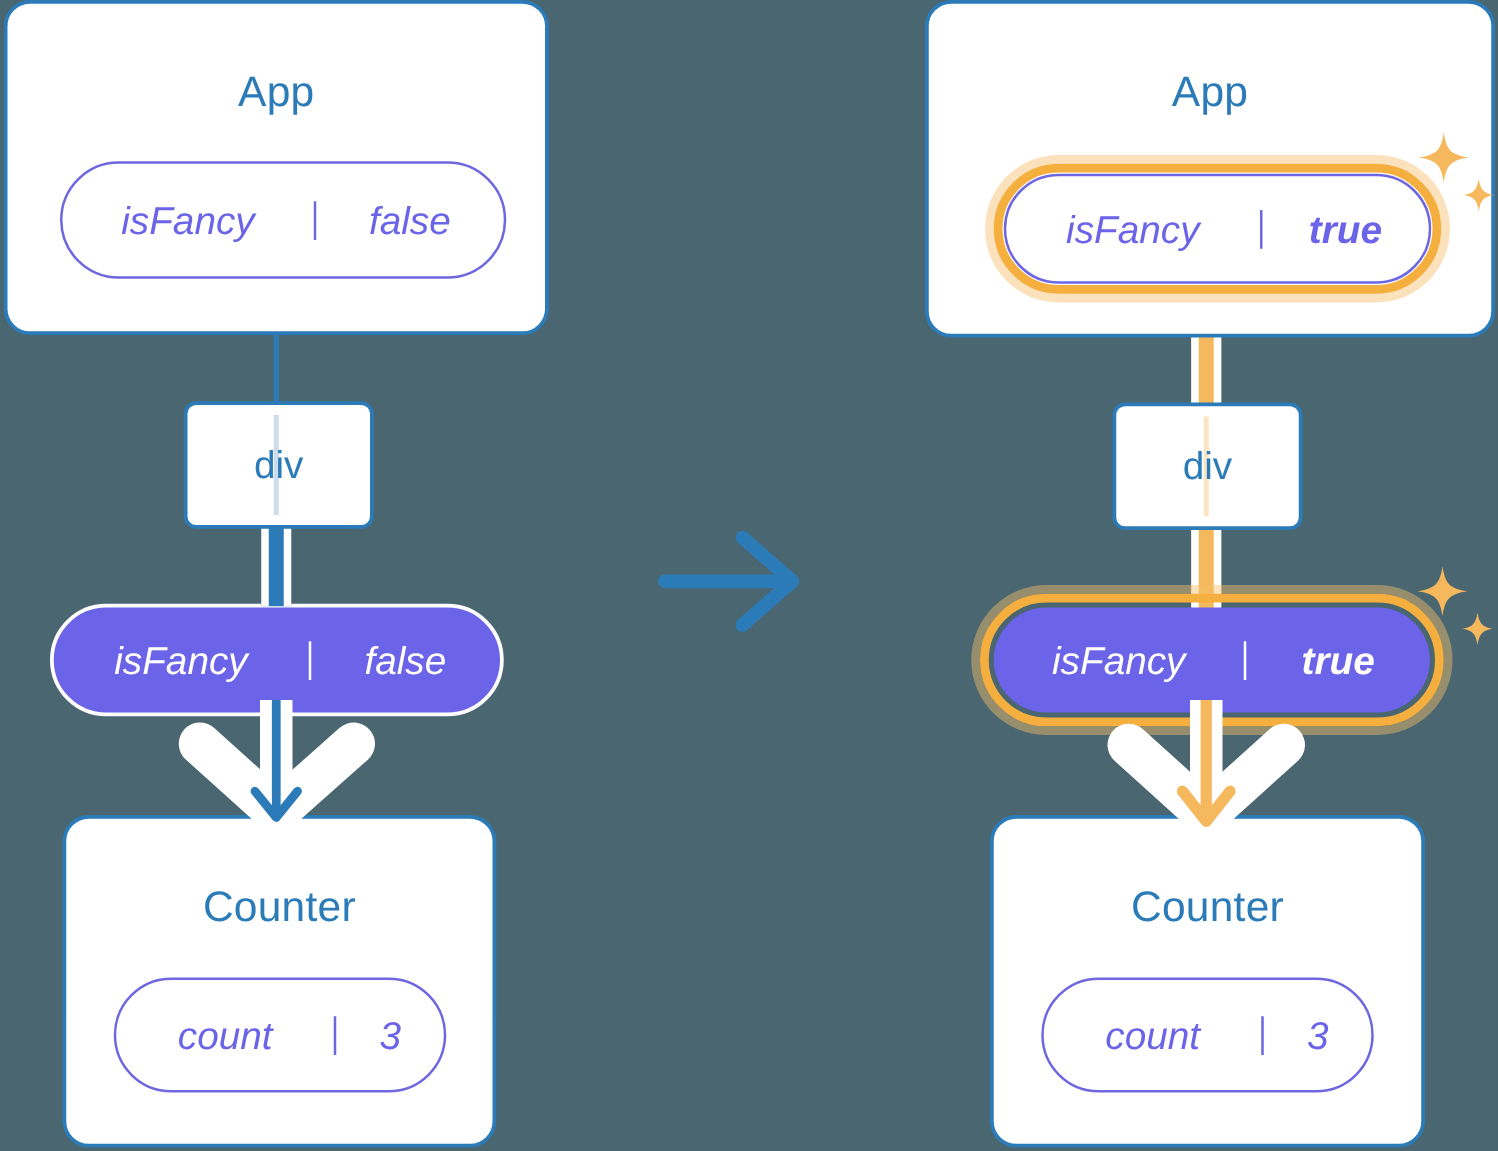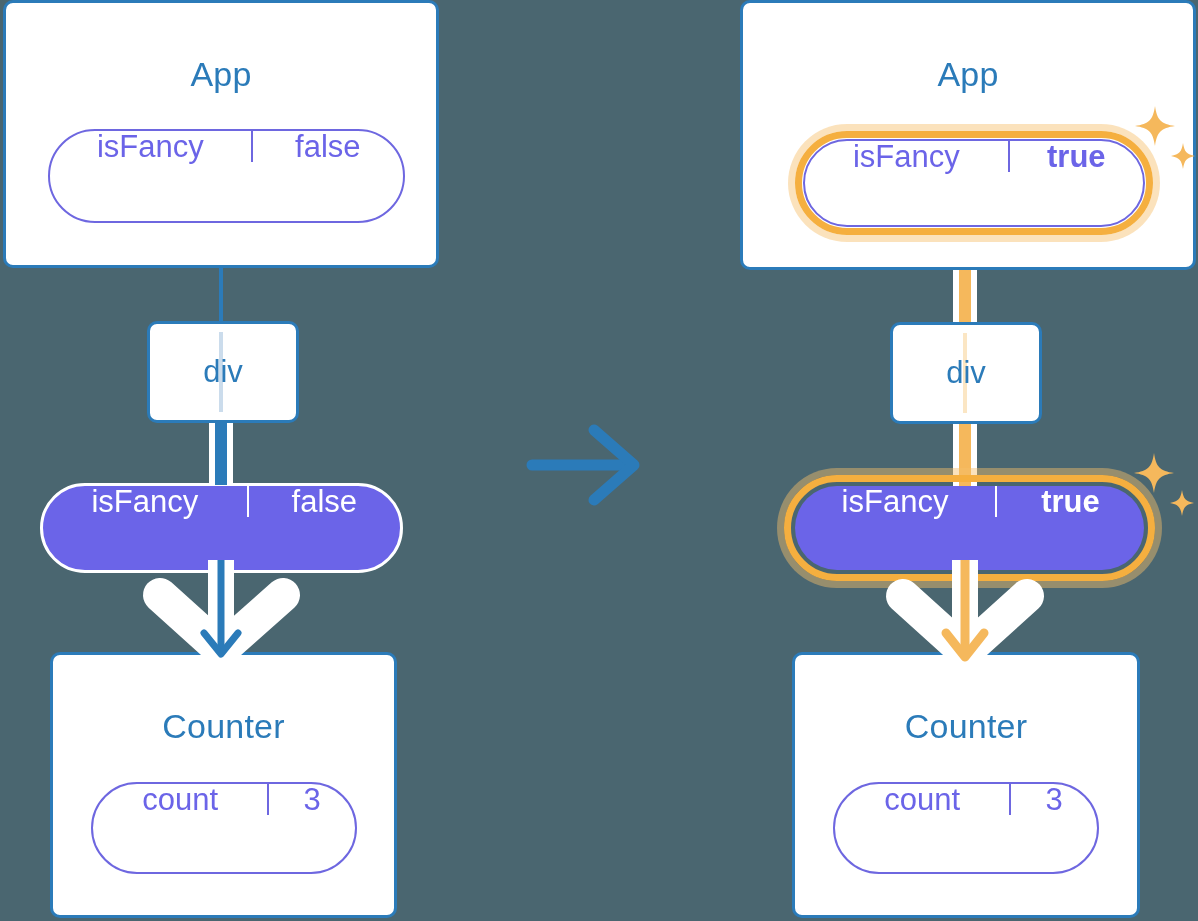--- a/index.html
+++ b/index.html
@@ -15,43 +15,44 @@
     width: 1198px;
     height: 921px;
     background: #4A6670;
   }
 
   
   .card {
     position: absolute;
     background: #ffffff;
     border: 3px solid #2B7BB9;
-    border-radius: 10px;
+    border-radius: 21px;
     z-index: 20;
   }
   .card-title {
     position: absolute;
     left: 0; right: 0;
     text-align: center;
     color: #2B7BB9;
     font-size: 34px;
     line-height: 1;
     letter-spacing: 0.2px;
     font-weight: 400;
     z-index: 3;
   }
 
   
   .pill {
     position: absolute;
     display: flex;
-    align-items: flex-start;
+    align-items: center;
     border-radius: 999px;
     overflow: hidden;
     z-index: 3;
+    font-style: italic;
   }
   .pill .k, .pill .v {
     display: flex;
     align-items: center;
     justify-content: center;
     font-size: 31px;
     line-height: 1;
     white-space: nowrap;
   }
 

